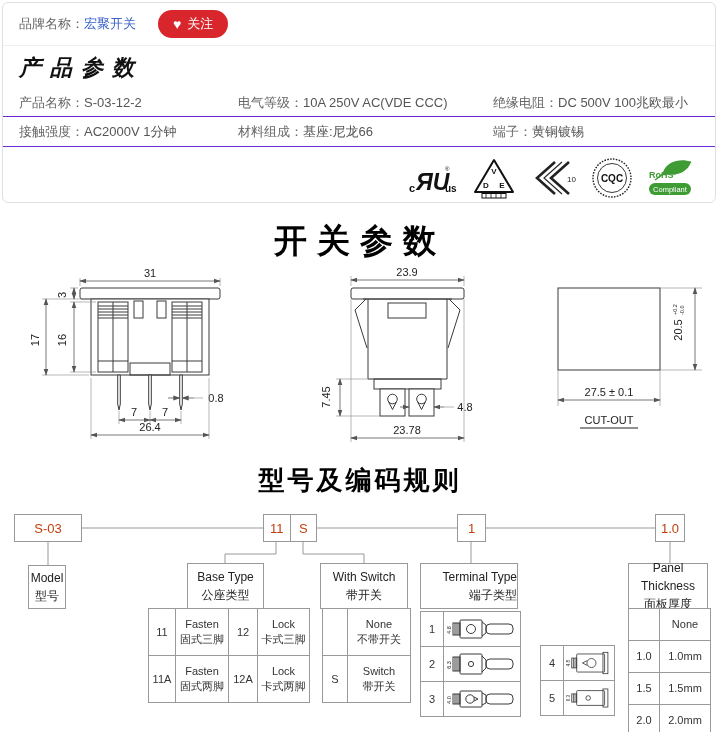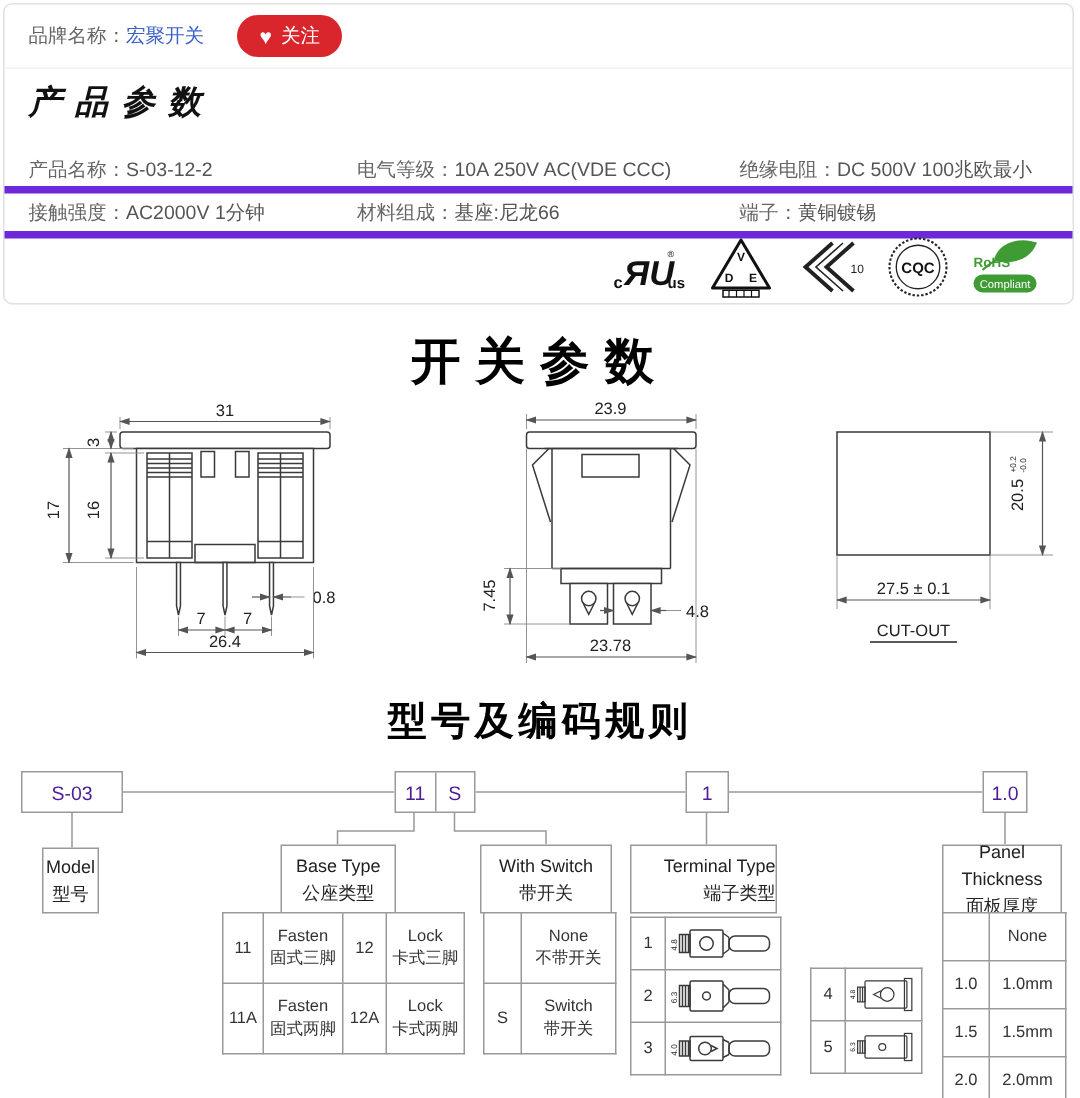--- a/index.html
+++ b/index.html
@@ -11,42 +11,42 @@
         border:1px solid #e0e0e0;border-radius:6px;background:#fff;box-sizing:border-box;}
   .brand-row{position:absolute;left:0;top:0;width:100%;height:43px;border-bottom:1px solid #efefef;
              display:flex;align-items:center;padding-left:16px;box-sizing:border-box;}
   .brand-label{color:#666;font-size:13px;}
   .brand-link{color:#3a62c9;font-size:13px;text-decoration:none;cursor:pointer;}
   .follow-btn{margin-left:22px;background:#d9252c;color:#fff;font-size:13px;border:none;
               border-radius:15px;padding:5px 15px;display:flex;align-items:center;gap:6px;cursor:pointer;}
   .follow-heart{font-size:14px;line-height:1;}
   .calli-title{position:absolute;left:16px;top:50px;font-family:Liberation Mono, monospace;
                font-style:italic;font-weight:bold;font-size:22px;letter-spacing:9px;color:#111;}
-  .prow{position:absolute;left:0;width:100%;box-sizing:border-box;border-bottom:5px solid #6d28d9;margin-top:12px;}
+  .prow{position:absolute;left:0;width:100%;box-sizing:border-box;border-bottom:1px solid #6d28d9;}
   .prow1{top:86px;height:28px;}
   .prow2{top:114px;height:30px;}
   .param{position:absolute;top:50%;transform:translateY(-50%);font-size:13px;color:#555;white-space:nowrap;}
   .param .lab{color:#666;}
   .certs{position:absolute;right:22px;top:152px;height:46px;display:flex;align-items:center;gap:13px;}
   
   .sw-title{position:absolute;left:0;top:219px;width:100%;text-align:center;
             font-size:33px;font-weight:bold;letter-spacing:10px;color:#000;}
   .code-title{position:absolute;left:0;top:463px;width:100%;text-align:center;
               font-size:26px;font-weight:bold;letter-spacing:3px;color:#000;}
   
   svg .ln{stroke:#3a3a3a;stroke-width:1;fill:none;}
   svg .fw{fill:#fff;stroke:#3a3a3a;stroke-width:1;}
   svg .dim{stroke:#555;stroke-width:0.8;fill:none;}
   svg .ext{stroke:#888;stroke-width:0.6;fill:none;}
   svg .dt{font-size:11px;fill:#222;font-family:"Liberation Sans",sans-serif;}
   svg .tt{font-size:5.5px;fill:#222;font-family:"Liberation Sans",sans-serif;}
   
   .coding{position:absolute;left:0;top:505px;width:720px;height:227px;}
   .cbox{position:absolute;border:1px solid #999;background:#fff;display:flex;align-items:center;
-        justify-content:center;font-size:13px;color:#4c1d95;box-sizing:border-box;}
+        justify-content:center;font-size:13px;color:#c2410c;box-sizing:border-box;}
   .cbox .cell{flex:1;display:flex;align-items:center;justify-content:center;height:100%;}
   .cbox .cell.div{border-right:1px solid #999;}
   .hdr{position:absolute;border:1px solid #999;box-sizing:border-box;display:flex;flex-direction:column;
        align-items:center;justify-content:center;font-size:12px;color:#222;line-height:1.5;
        background:#fff;text-align:center;}
   table.tbl{position:absolute;border-collapse:collapse;background:#fff;}
   table.tbl td{border:1px solid #999;font-size:11px;color:#333;text-align:center;
                padding:0;line-height:1.35;}
   .two-line div{white-space:nowrap;}
   .tsvg{display:block;margin:0 auto;}

